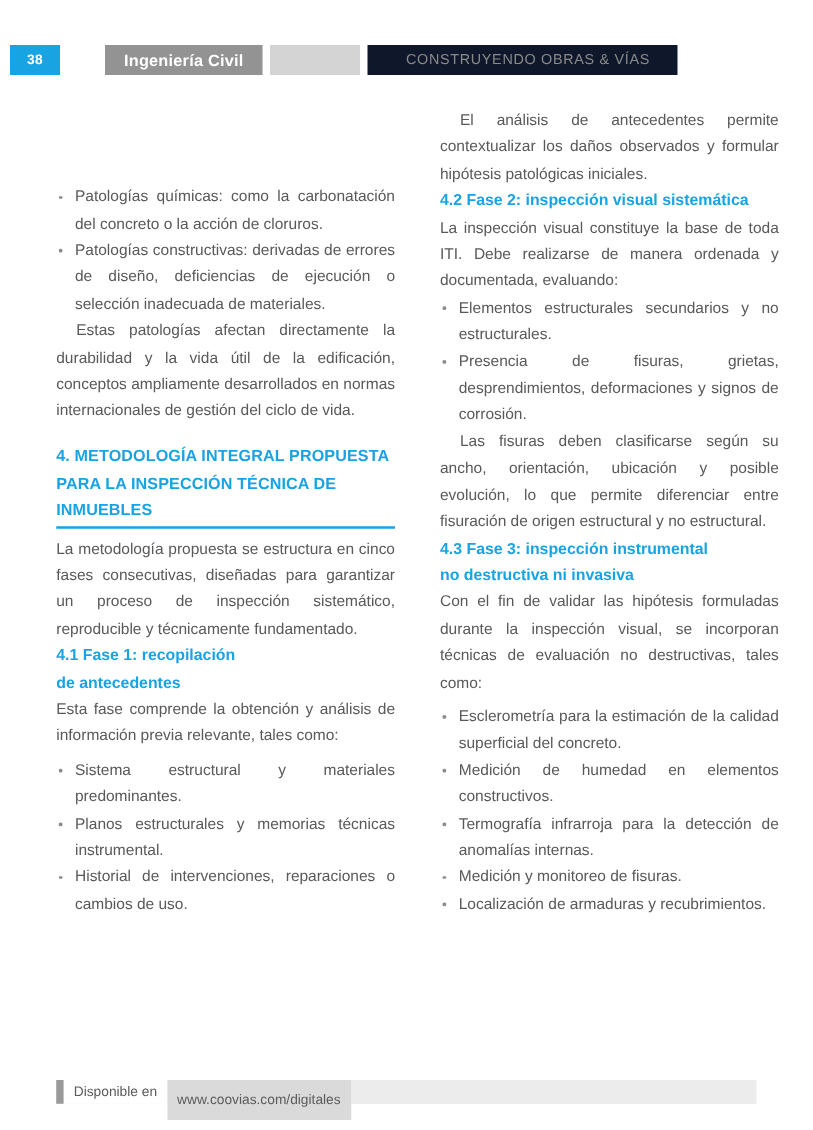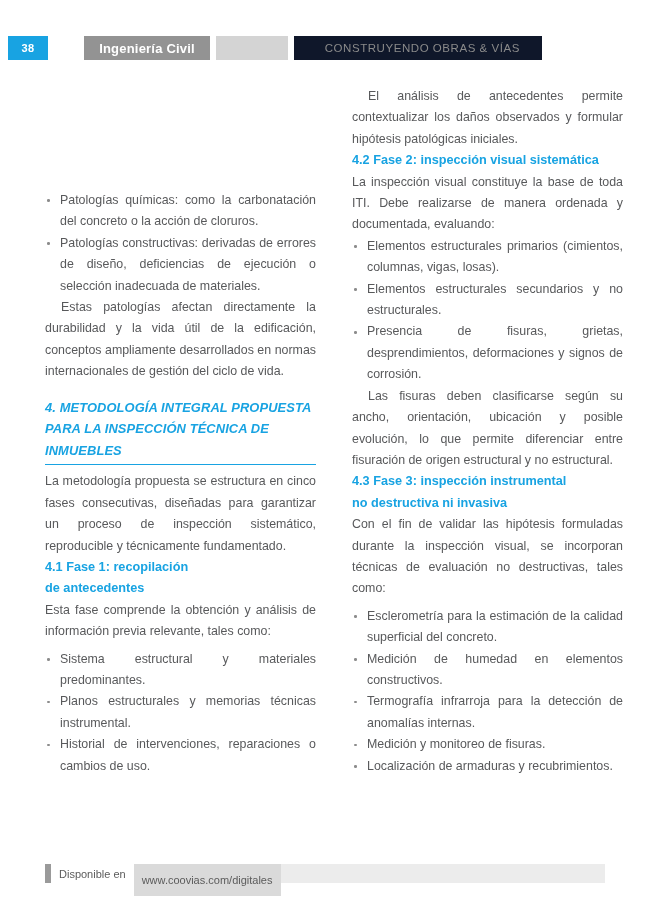--- a/index.html
+++ b/index.html
@@ -129,21 +129,20 @@
 
   
   h2.main-heading {
     margin: 0;
     font-size: 12.9px;
     line-height: 21.8px;
     font-weight: bold;
     color: #18a3e2;
     text-transform: uppercase;
     letter-spacing: 0.1px;
-    font-style: italic;
   }
   .heading-rule {
     width: 100%;
     height: 1.3px;
     background: #18a3e2;
     margin-top: 2px;
   }
   h3.sub-heading {
     margin: 0;
     font-size: 12.7px;
@@ -252,23 +251,20 @@
   <div class="col">
 
     <p class="body indent">El análisis de antecedentes permite contextualizar los daños observados y formular hipótesis patológicas iniciales.</p>
 
     <h3 class="sub-heading">4.2 Fase 2: inspección visual sistemática</h3>
 
     <p class="body">La inspección visual constituye la base de toda ITI. Debe realizarse de manera ordenada y documentada, evaluando:</p>
 
     <ul class="bullets">
       <li>
-          <span>Elementos estructurales primarios (cimientos, columnas, vigas, losas).</span>
-        </li>
-      <li>
           <span>Elementos estructurales secundarios y no estructurales.</span>
         </li>
       <li>
           <span>Presencia de fisuras, grietas, desprendimientos, deformaciones y signos de corrosión.</span>
         </li>
     </ul>
 
     <p class="body indent">Las fisuras deben clasificarse según su ancho, orientación, ubicación y posible evolución, lo que permite diferenciar entre fisuración de origen estructural y no estructural.</p>
 
     <h3 class="sub-heading">4.3 Fase 3: inspección instrumental</h3>

